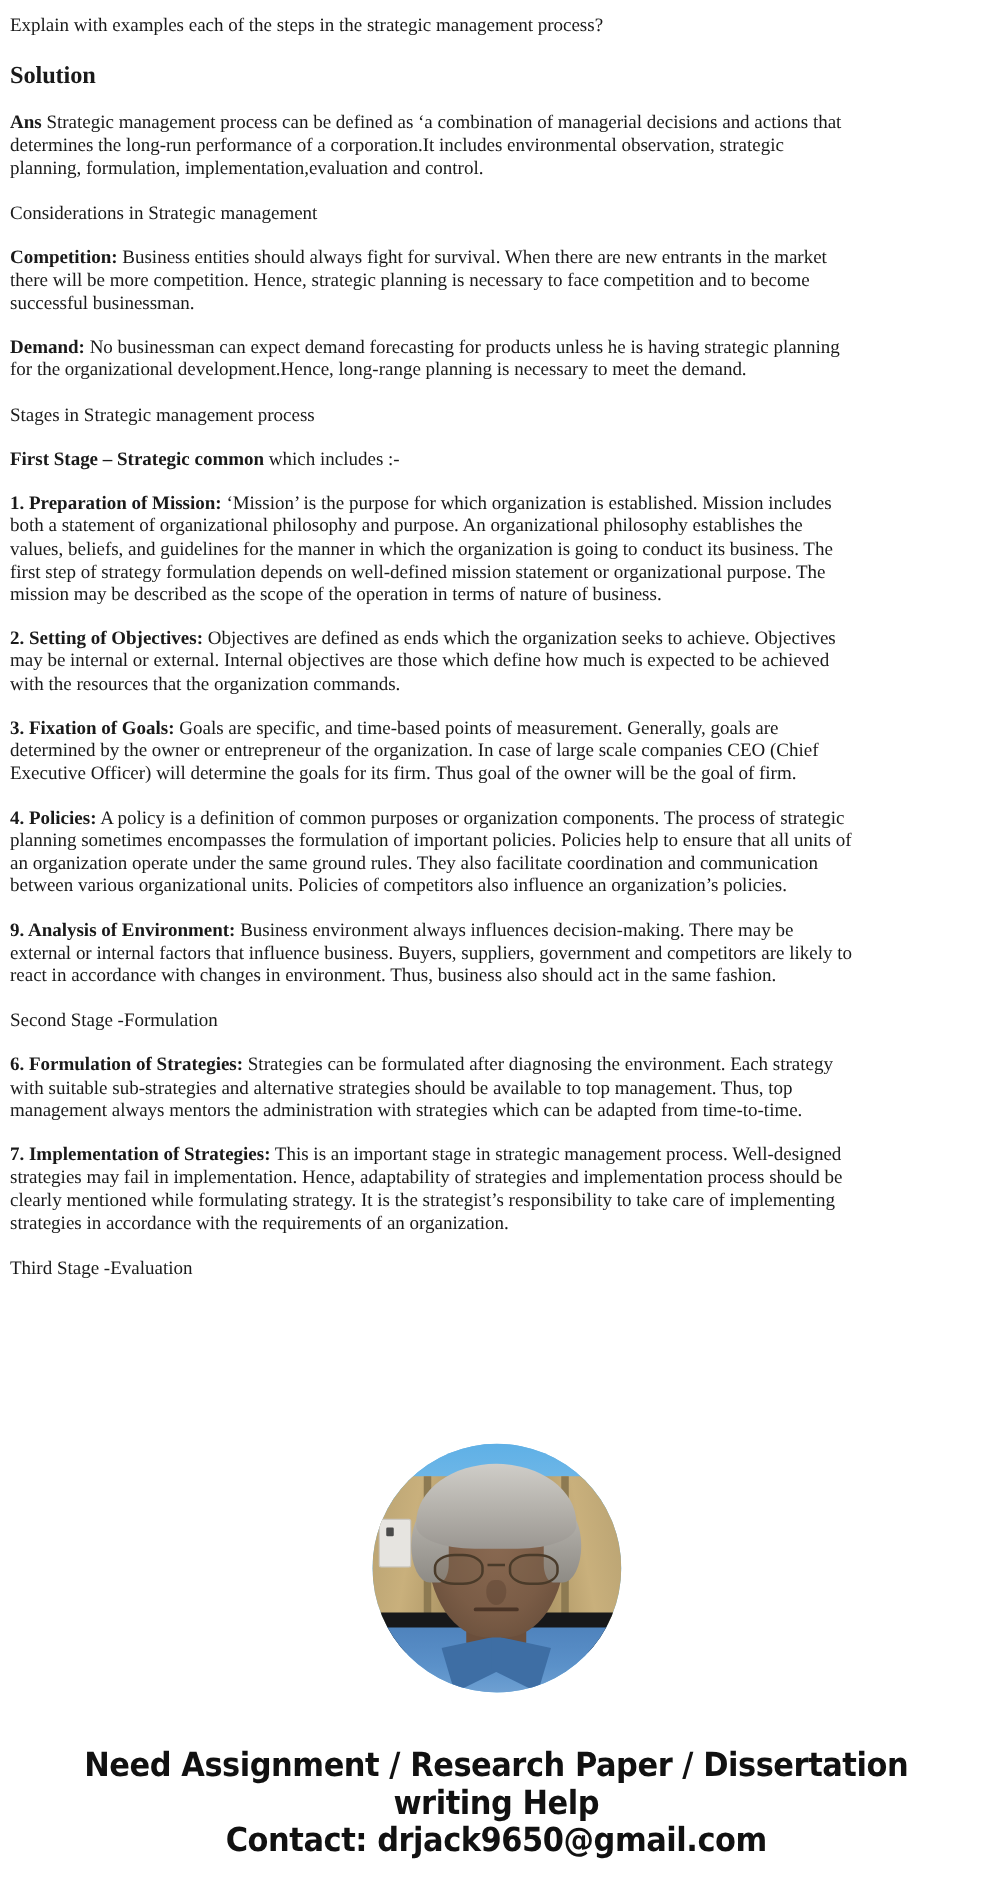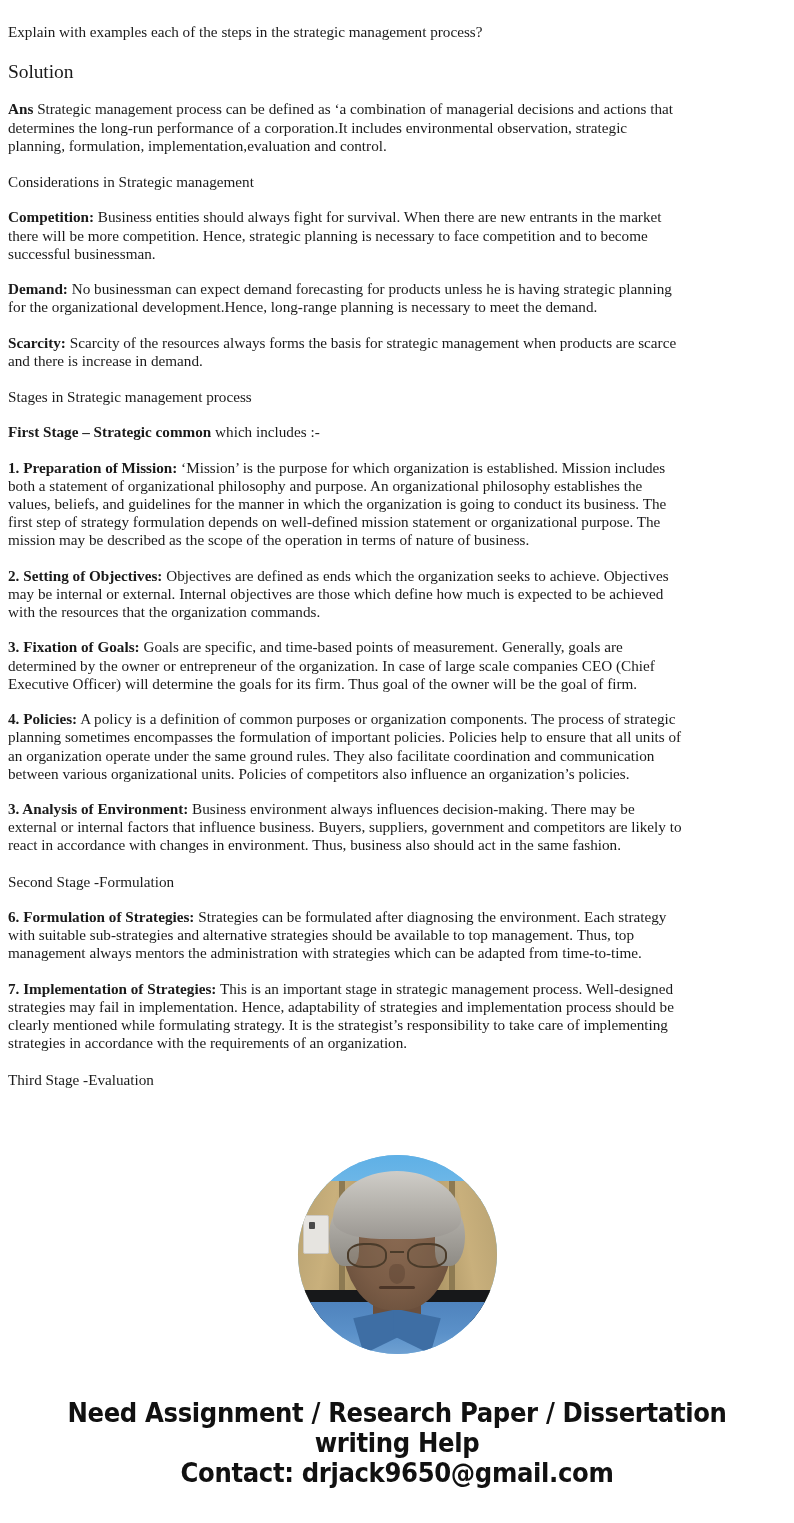--- a/index.html
+++ b/index.html
@@ -19,33 +19,33 @@
   }
 
   
   .answer-pane {
     position: absolute;
     left: 0;
     top: 0;
     width: 690px;
     height: 1122px;
     overflow: hidden;
-    padding: 15px 8px;
+    padding: 4px 8px;
   }
 
   .question {
     font-size: 15.2px;
     line-height: 1.32;
     margin: 7px 0 0 0;
     font-weight: 400;
   }
 
   .solution-heading {
     font-size: 19.5px;
-    font-weight: 400;
+    font-weight: 700;
     margin: 18px 0 0 0;
     line-height: 1.2;
     letter-spacing: -0.1px;
   }
 
   .para {
     font-size: 15.2px;
     line-height: 1.20;
     margin: 17px 0 0 0;
     text-align: left;
@@ -206,23 +206,20 @@
 
   <p class="para">
     <span class="lead">Competition:</span><span> Business entities should always fight for survival. When there are new entrants in the market there will be more competition. Hence, strategic planning is necessary to face competition and to become successful businessman.</span>
   </p>
 
   <p class="para">
     <span class="lead">Demand:</span><span> No businessman can expect demand forecasting for products unless he is having strategic planning for the organizational development.Hence, long-range planning is necessary to meet the demand.</span>
   </p>
 
 
-  <p class="para">
-    <span class="lead">Scarcity:</span><span> Scarcity of the resources always forms the basis for strategic management when products are scarce and there is increase in demand.</span>
-  </p>
 
   <h3 class="sub-heading">Stages in Strategic management process</h3>
 
   <p class="para">
     <span class="lead">First Stage – Strategic common</span><span> which includes :-</span>
   </p>
 
   <p class="para">
     <span class="lead">1. Preparation of Mission:</span><span> ‘Mission’ is the purpose for which organization is established. Mission includes both a statement of organizational philosophy and purpose. An organizational philosophy establishes the values, beliefs, and guidelines for the manner in which the organization is going to conduct its business. The first step of strategy formulation depends on well-defined mission statement or organizational purpose. The mission may be described as the scope of the operation in terms of nature of business.</span>
   </p>
@@ -233,21 +230,21 @@
 
   <p class="para">
     <span class="lead">3. Fixation of Goals:</span><span> Goals are specific, and time-based points of measurement. Generally, goals are determined by the owner or entrepreneur of the organization. In case of large scale companies CEO (Chief Executive Officer) will determine the goals for its firm. Thus goal of the owner will be the goal of firm.</span>
   </p>
 
   <p class="para">
     <span class="lead">4. Policies:</span><span> A policy is a definition of common purposes or organization components. The process of strategic planning sometimes encompasses the formulation of important policies. Policies help to ensure that all units of an organization operate under the same ground rules. They also facilitate coordination and communication between various organizational units. Policies of competitors also influence an organization’s policies.</span>
   </p>
 
   <p class="para">
-    <span class="lead">3. Analysis of Environment:</span><span> Business environment always influences decision-making. There may be external or internal factors that influence business. Buyers, suppliers, government and competitors are likely to react in accordance with changes in environment. Thus, business also should act in the same fashion.</span>
+    <span class="lead">9. Analysis of Environment:</span><span> Business environment always influences decision-making. There may be external or internal factors that influence business. Buyers, suppliers, government and competitors are likely to react in accordance with changes in environment. Thus, business also should act in the same fashion.</span>
   </p>
 
   <h3 class="sub-heading">Second Stage -Formulation</h3>
 
   <p class="para">
     <span class="lead">6. Formulation of Strategies:</span><span> Strategies can be formulated after diagnosing the environment. Each strategy with suitable sub-strategies and alternative strategies should be available to top management. Thus, top management always mentors the administration with strategies which can be adapted from time-to-time.</span>
   </p>
 
   <p class="para">
     <span class="lead">7. Implementation of Strategies:</span><span> This is an important stage in strategic management process. Well-designed strategies may fail in implementation. Hence, adaptability of strategies and implementation process should be clearly mentioned while formulating strategy. It is the strategist’s responsibility to take care of implementing strategies in accordance with the requirements of an organization.</span>

